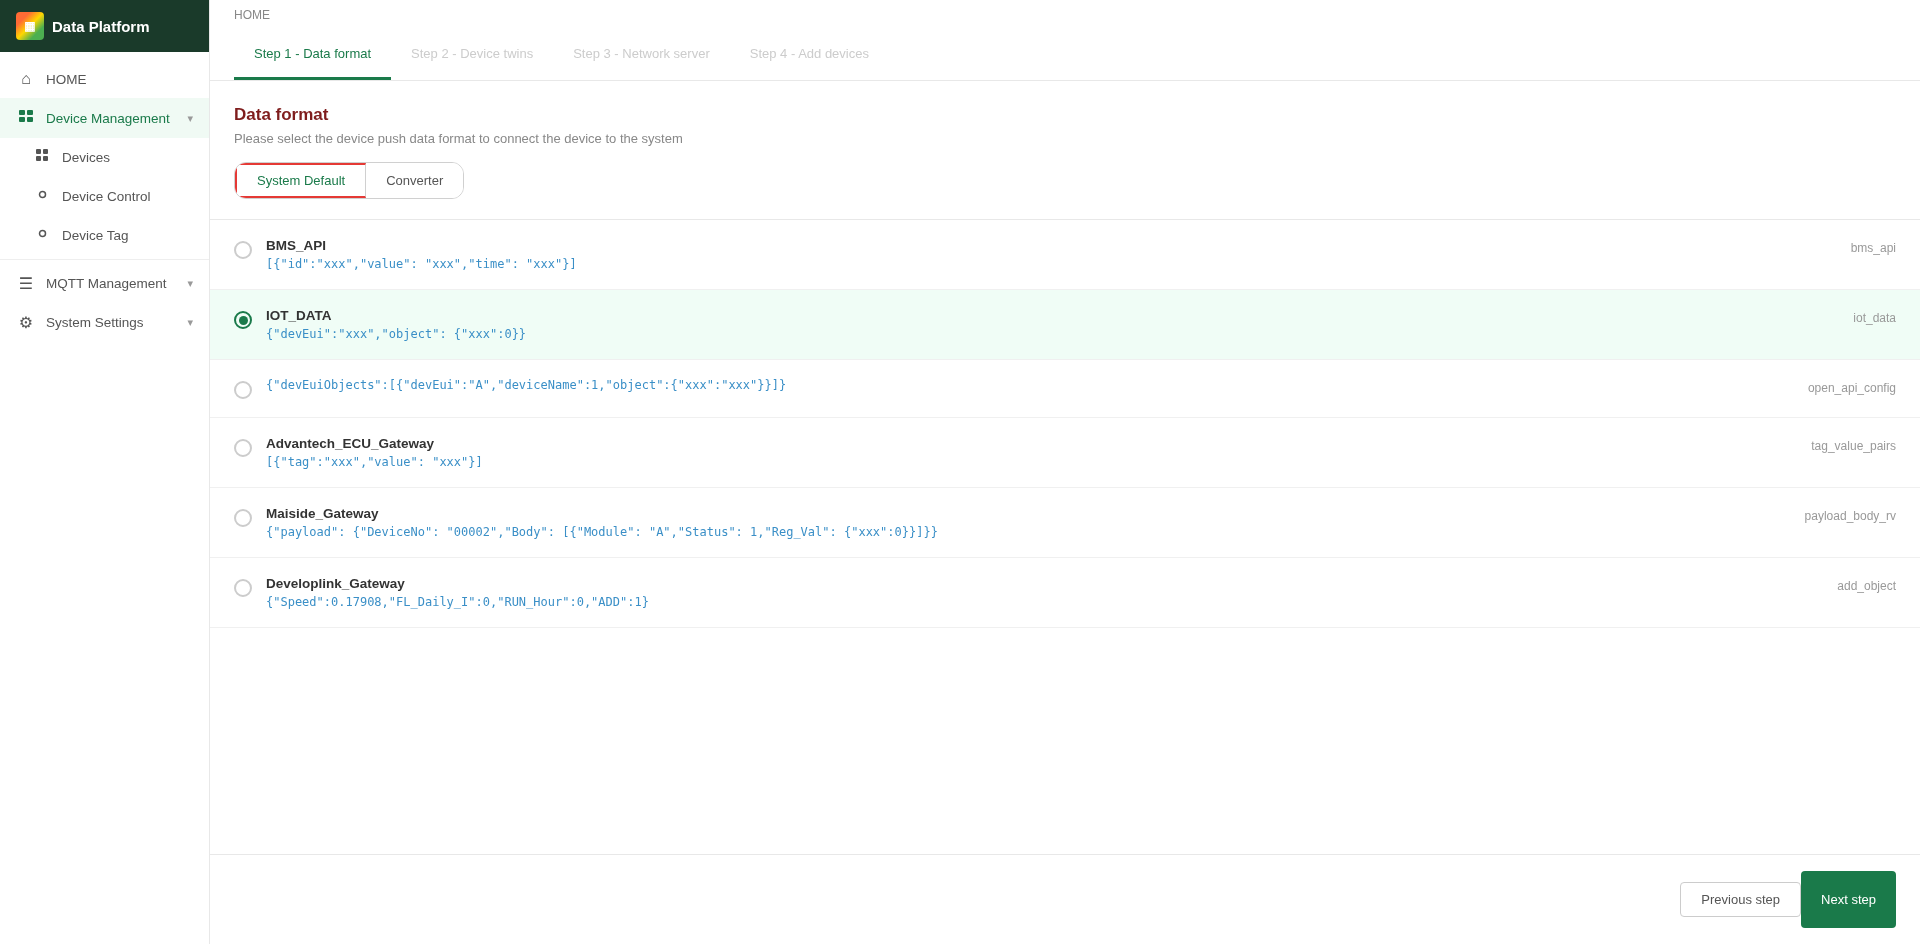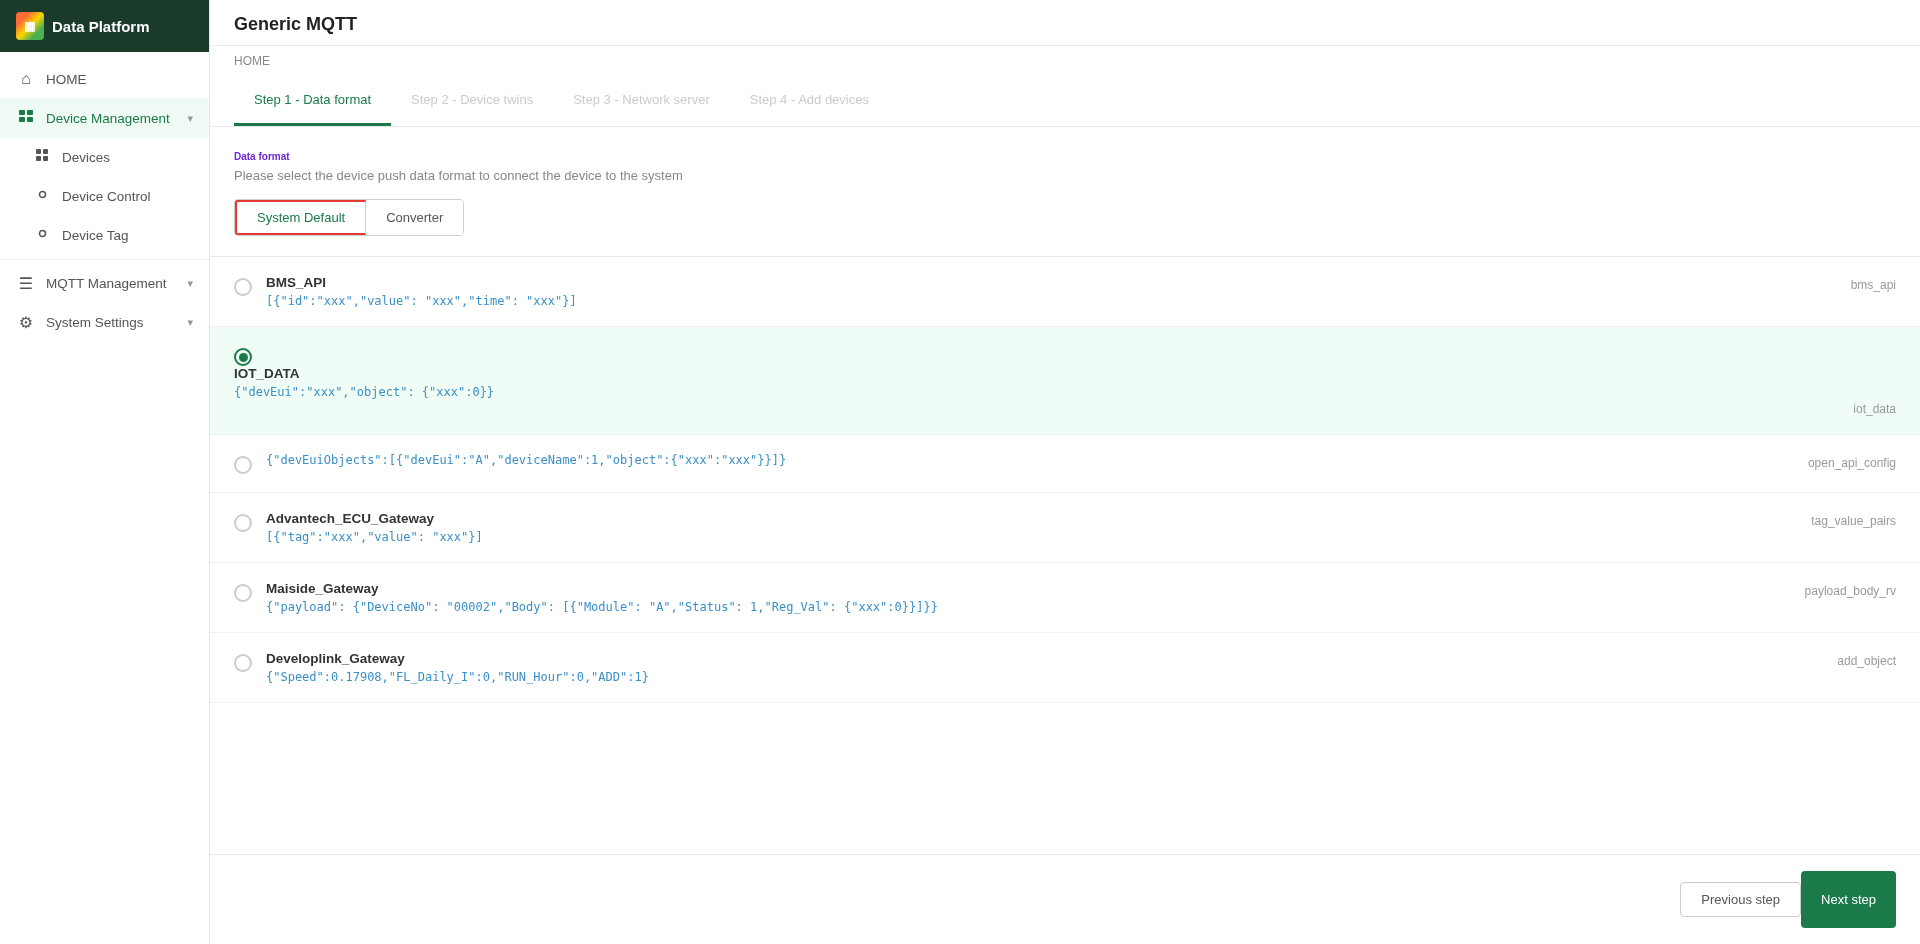--- a/index.html
+++ b/index.html
@@ -26,33 +26,33 @@
     .content-area { flex: 1; overflow-y: auto; padding: 0; display: flex; flex-direction: column; }
 
     
     .steps-bar { display: flex; border-bottom: 1px solid #e8e8e8; background: #fff; padding: 0 24px; }
     .step-tab { padding: 16px 20px; font-size: 13px; color: #aaa; cursor: pointer; border-bottom: 3px solid transparent; white-space: nowrap; }
     .step-tab.active { color: #1a7a4a; border-bottom: 3px solid #1a7a4a; font-weight: 500; }
     .step-tab.disabled { color: #ccc; cursor: default; }
 
     
     .form-section { padding: 24px 24px 0; }
-    .section-title { font-size: 10px; font-weight: 600; color: #6d28d9; margin-bottom: 6px; }
+    .section-title { font-size: 17px; font-weight: 600; color: #7f1d1d; margin-bottom: 6px; }
     .section-desc { font-size: 13px; color: #888; margin-bottom: 16px; }
 
     
-    .sub-tabs { display: flex; border: 1px solid #d0d0d0; border-radius: 4px; overflow: hidden; width: fit-content; margin-bottom: 20px; }
+    .sub-tabs { display: flex; border: 1px solid #d0d0d0; border-radius: 12px; overflow: hidden; width: fit-content; margin-bottom: 20px; }
     .sub-tab { padding: 8px 20px; font-size: 13px; cursor: pointer; background: #fff; color: #555; border: none; outline: none; }
     .sub-tab.active { background: #fff; color: #1a7a4a; border: 2px solid #e53935; font-weight: 500; }
     .sub-tab:not(:last-child) { border-right: 1px solid #d0d0d0; }
 
     
     .format-list { border-top: 1px solid #e8e8e8; }
     .format-item { display: flex; align-items: flex-start; padding: 18px 24px; border-bottom: 1px solid #f0f0f0; cursor: pointer; transition: background 0.12s; }
-    .format-item.selected { background: #f0fdf6; flex-direction: column; }
+    .format-item.selected { background: #f0fdf6; }
     .format-item .radio { width: 18px; height: 18px; border-radius: 50%; border: 2px solid #ccc; margin-right: 14px; margin-top: 3px; flex-shrink: 0; display: flex; align-items: center; justify-content: center; }
     .format-item.selected .radio { border-color: #1a7a4a; }
     .format-item.selected .radio::after { content: ''; width: 9px; height: 9px; border-radius: 50%; background: #1a7a4a; }
     .format-item-content { flex: 1; }
     .format-item-name { font-size: 13.5px; font-weight: 600; color: #333; margin-bottom: 4px; }
     .format-item-code { font-size: 12px; color: #3a8fc7; font-family: monospace; }
     .format-item-key { font-size: 12px; color: #999; margin-left: auto; white-space: nowrap; padding-left: 20px; padding-top: 3px; }
 
     
     .footer { display: flex; justify-content: flex-end; align-items: center; padding: 16px 24px; border-top: 1px solid #e8e8e8; background: #fff; gap: 0; }
@@ -121,23 +121,20 @@
     </div>
     <div class="sidebar-item">
       <span class="icon">⚙</span>
       <span>System Settings</span>
       <span class="arrow">▾</span>
     </div>
   </div>
 </div>
 
 <div class="main">
-  <div class="main-header">
-    <h1>Generic MQTT</h1>
-  </div>
   <div class="breadcrumb">
     <span>HOME</span>
   </div>
 
   <div class="content-area">
 
     <div class="steps-bar" style="padding-top: 8px;">
       <div class="step-tab active">
         <span>Step 1 - Data format</span>
       </div>

